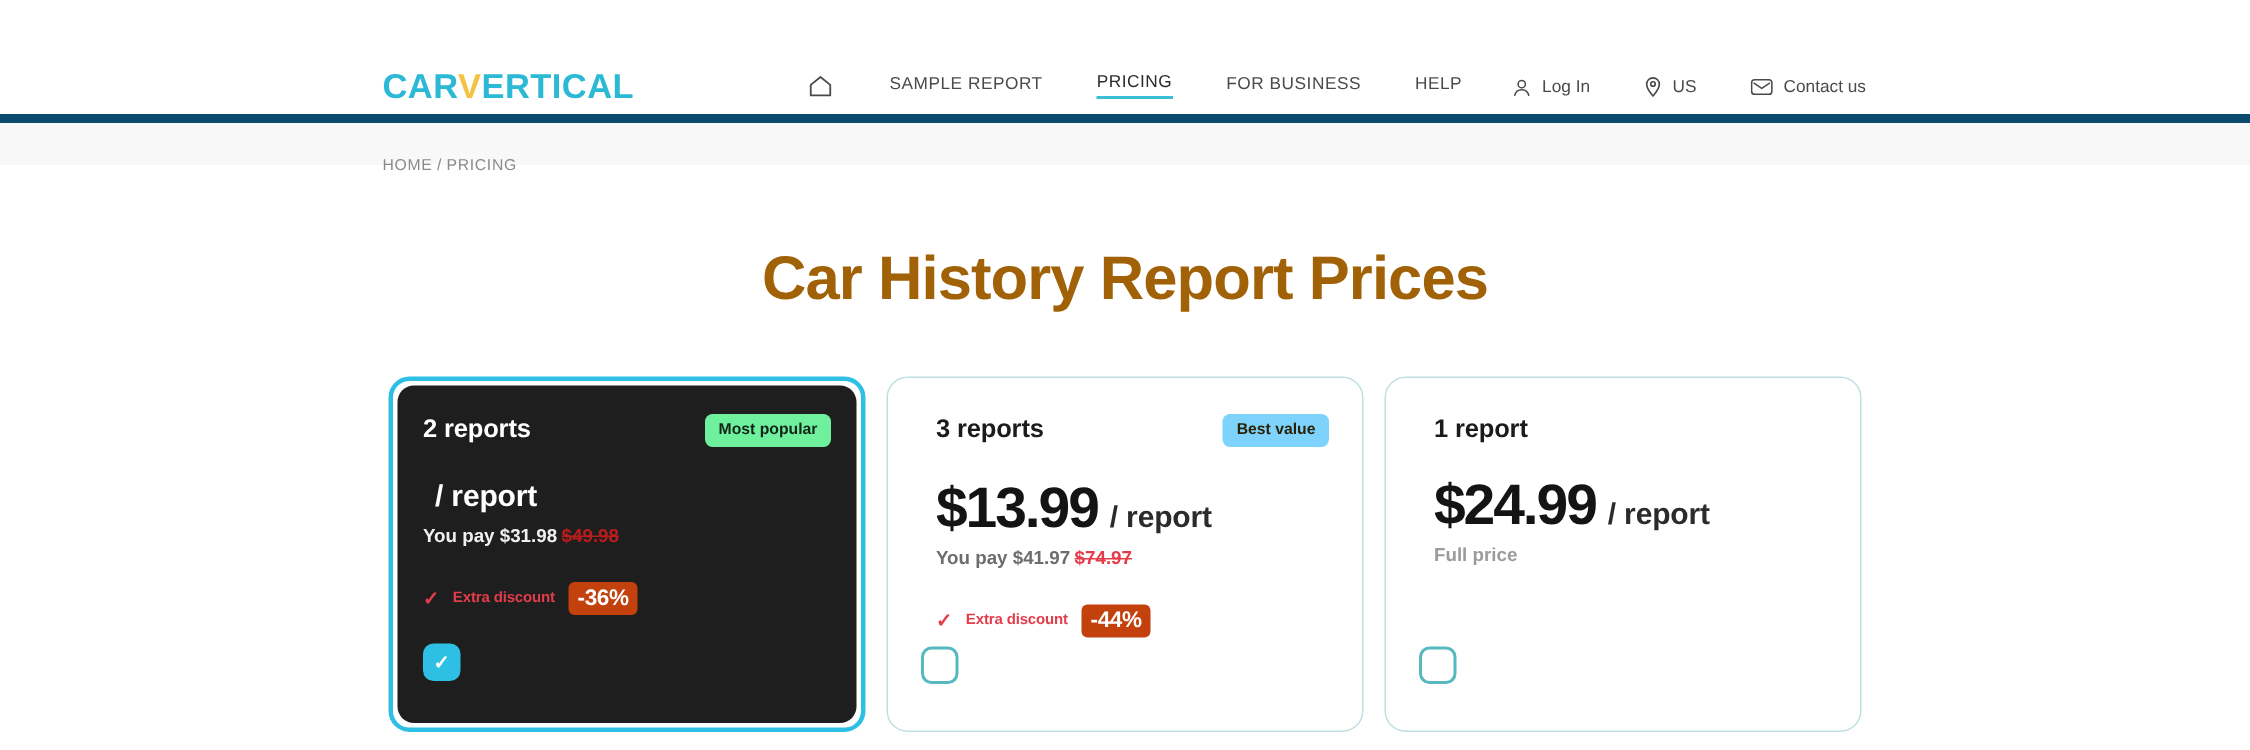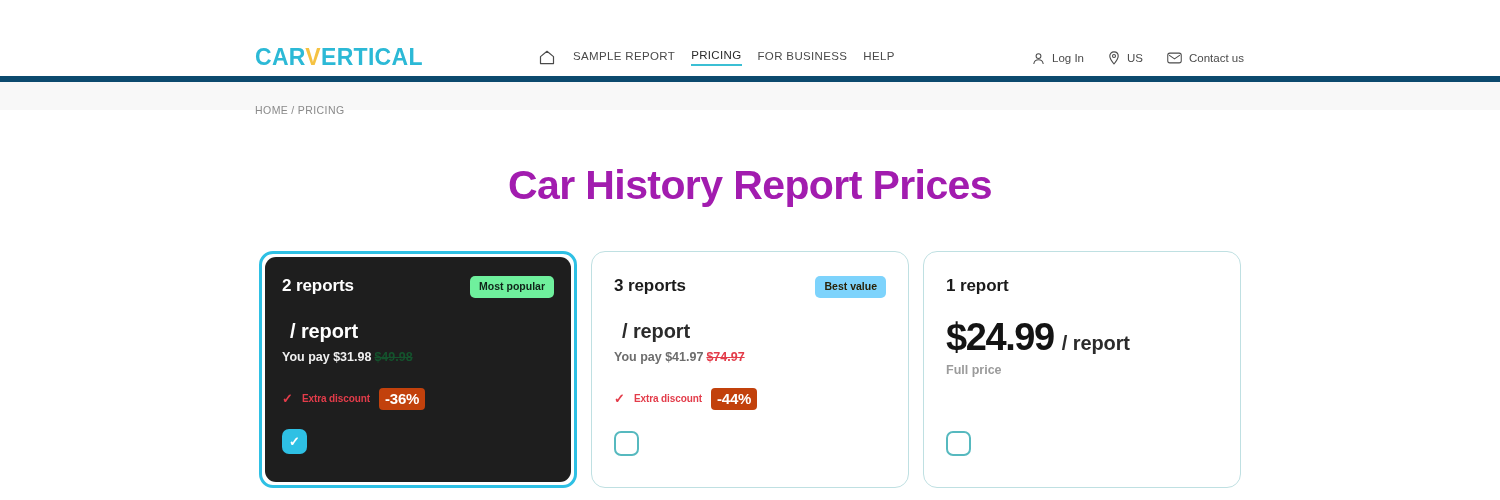--- a/index.html
+++ b/index.html
@@ -42,21 +42,21 @@
   }
   .logo .v-accent { color: #f5c242; }
 
   .main-nav {
     position: absolute;
     left: 537px;
     top: 0;
     height: 49px;
     display: flex;
     align-items: center;
-    gap: 16px;
+    gap: 36px;
   }
 
   .home-icon {
     display: inline-flex;
     align-items: center;
     justify-content: center;
     width: 20px;
     height: 20px;
     cursor: pointer;
   }
@@ -75,21 +75,21 @@
     border-bottom: 2px solid #3bbfd4;
   }
 
   .header-right {
     position: absolute;
     right: 256px;
     top: 0;
     height: 50px;
     display: flex;
     align-items: center;
-    gap: 24px;
+    gap: 36px;
   }
 
   .hr-item {
     display: flex;
     align-items: center;
     gap: 7px;
     font-size: 11.5px;
     color: #4a4a4a;
     white-space: nowrap;
     cursor: pointer;
@@ -113,40 +113,40 @@
   }
   .breadcrumb .crumb { cursor: pointer; }
   .breadcrumb .sep { margin: 0 3px; }
 
   
   .page-title {
     text-align: center;
     font-size: 41px;
     font-weight: 700;
     letter-spacing: -0.6px;
-    color: #a21caf;
+    color: #a16207;
     margin-top: 52px;
   }
 
   
   .cards-row {
     display: flex;
     justify-content: center;
     gap: 14px;
     margin-top: 42px;
   }
 
   .card {
     position: relative;
     width: 318px;
     height: 237px;
     border-radius: 14px;
     background: #ffffff;
     border: 1px solid #bfe0e2;
-    padding: 24px 22px 0 22px;
+    padding: 24px 22px 0 32px;
     cursor: pointer;
   }
 
   .card.selected {
     border: 3px solid #2ec0e4;
     background: #ffffff;
     padding: 22px 20px 0 20px;
   }
   .card.selected .card-inner {
     position: absolute;
@@ -222,21 +222,21 @@
     color: #6d6d6d;
     white-space: nowrap;
   }
   .card.selected .subprice { color: #f0f0f0; }
 
   .subprice .old {
     color: #e33c4a;
     text-decoration: line-through;
     margin-left: 3px;
   }
-  .card.selected .subprice .old { color: #14532d; text-align: right; }
+  .card.selected .subprice .old { color: #b91c1c; text-align: right; }
 
   .fullprice {
     margin-top: 7px;
     font-size: 12.5px;
     font-weight: 700;
     color: #9b9b9b;
   }
 
   .discount-row {
     display: flex;
@@ -381,20 +381,21 @@
   </div>
 
   <div class="card">
     <div class="card-inner"></div>
     <div class="card-content">
       <div class="card-head">
         <div class="card-name">3 reports</div>
         <div class="badge yellow">Best value</div>
       </div>
       <div class="price-row">
+        <span class="price-main">$13.99</span>
         <span class="price-unit">/ report</span>
       </div>
       <div class="subprice"><span>You pay $41.97</span><span class="old">$74.97</span></div>
       <div class="discount-row">
         <span class="discount-check">✓</span>
         <span class="discount-text">Extra discount</span>
         <span class="discount-pill">-44%</span>
       </div>
     </div>
     <div class="checkbox"></div>

